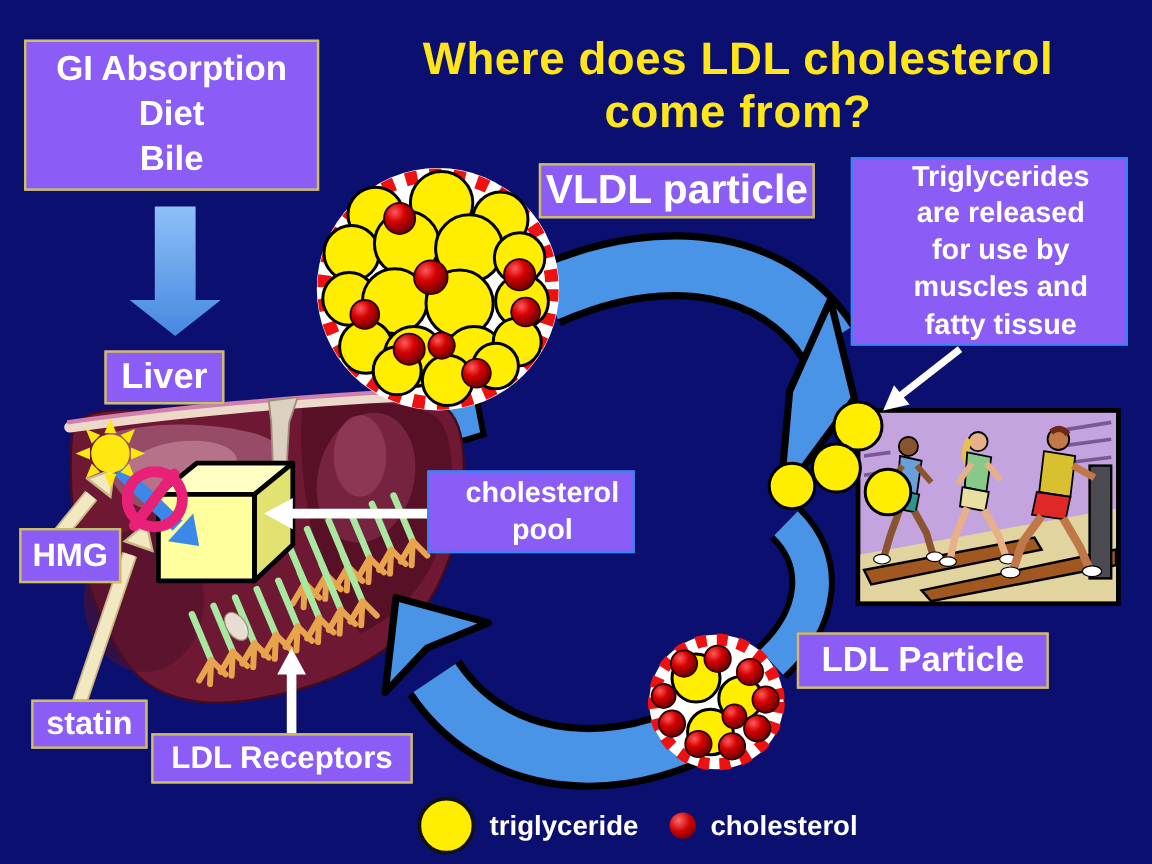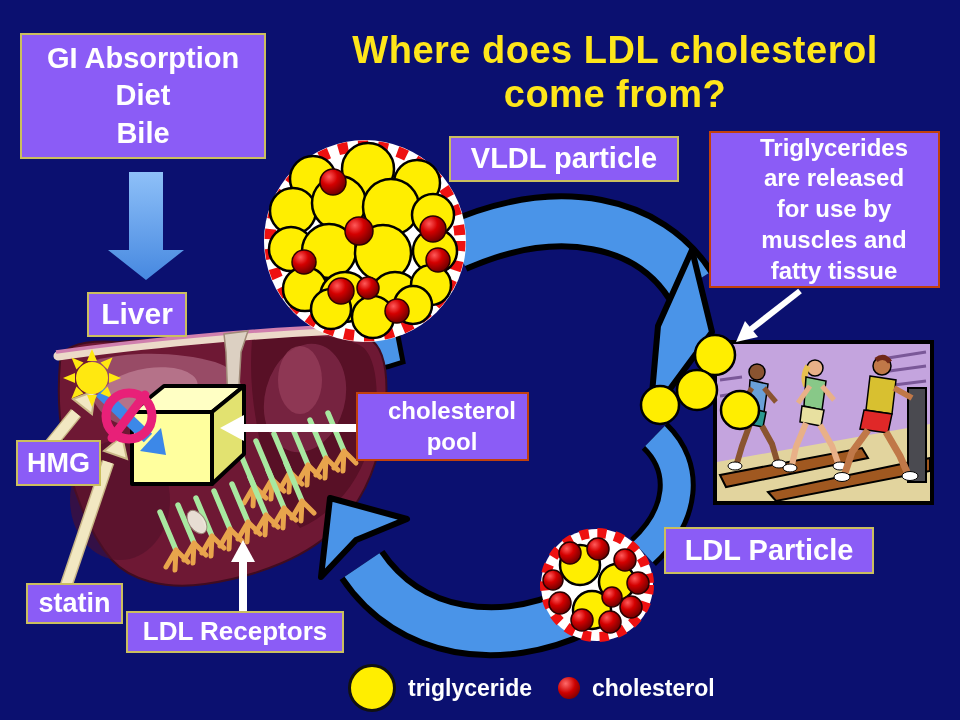--- a/index.html
+++ b/index.html
@@ -8,21 +8,21 @@
     background:#0b1070;
     font-family:"Liberation Sans", sans-serif;
   }
   svg.art{position:absolute;left:0;top:0;width:960px;height:720px;}
   .lbl{
     position:absolute;background:#8b5cf6;color:#fff;font-weight:bold;
     display:flex;flex-direction:column;justify-content:center;align-items:center;
     text-align:center;box-sizing:border-box;line-height:1.28;
   }
   .bY{border:2px solid #cbbf5e;}
-  .bW{border:2px solid #c2410c;padding-left:19px;}
+  .bW{border:2px solid #3b82f6;padding-left:19px;}
   .title{
     position:absolute;left:270px;top:28px;width:690px;text-align:center;
     color:#fee61a;font-weight:bold;font-size:38px;line-height:44px;letter-spacing:.5px;
   }
   .legend{position:absolute;left:348px;top:662px;height:52px;display:flex;align-items:center;}
   .leg-tg{width:42px;height:42px;border-radius:50%;background:#ffee00;border:3px solid #111;}
   .leg-ch{width:22px;height:22px;border-radius:50%;margin-left:26px;
     background:radial-gradient(circle at 35% 30%, #ff6a6a, #cc0000 45%, #5a0000 95%);}
   .leg-txt{color:#fff;font-size:23px;margin-left:12px;font-weight:bold;}
 </style>
@@ -281,21 +281,21 @@
   </div>
 
   <div class="lbl bY" style="left:20px;top:33px;width:246px;height:126px;font-size:29px;">
     <div>GI Absorption</div>
     <div>Diet</div>
     <div>Bile</div>
   </div>
 
   <div class="lbl bY" style="left:87px;top:292px;width:100px;height:45px;font-size:30px;">Liver</div>
 
-  <div class="lbl bY" style="left:449px;top:136px;width:230px;height:46px;font-size:29px;">VLDL particle</div>
+  <div class="lbl bY" style="left:449px;top:136px;width:230px;height:46px;font-size:34px;">VLDL particle</div>
 
   <div class="lbl bW" style="left:709px;top:131px;width:231px;height:157px;font-size:24px;">
     <div>Triglycerides</div>
     <div>are released</div>
     <div>for use by</div>
     <div>muscles and</div>
     <div>fatty tissue</div>
   </div>
 
   <div class="lbl bW" style="left:356px;top:392px;width:173px;height:69px;font-size:24px;">

